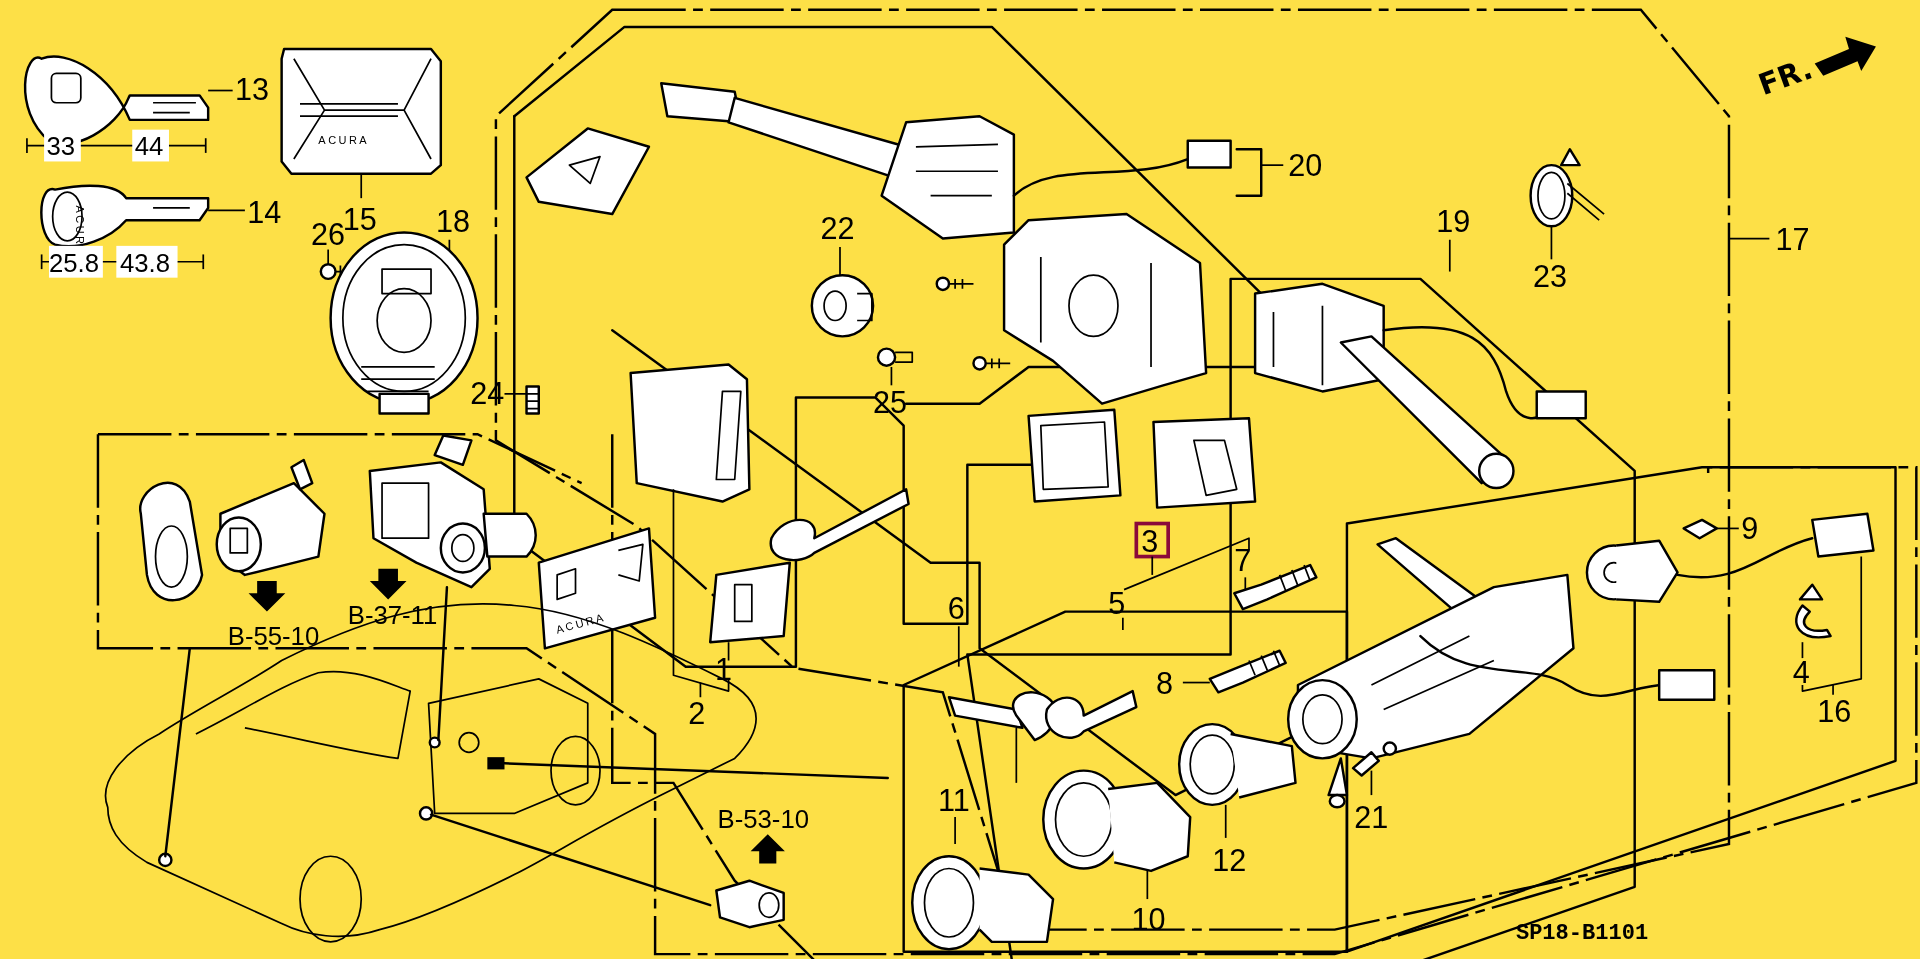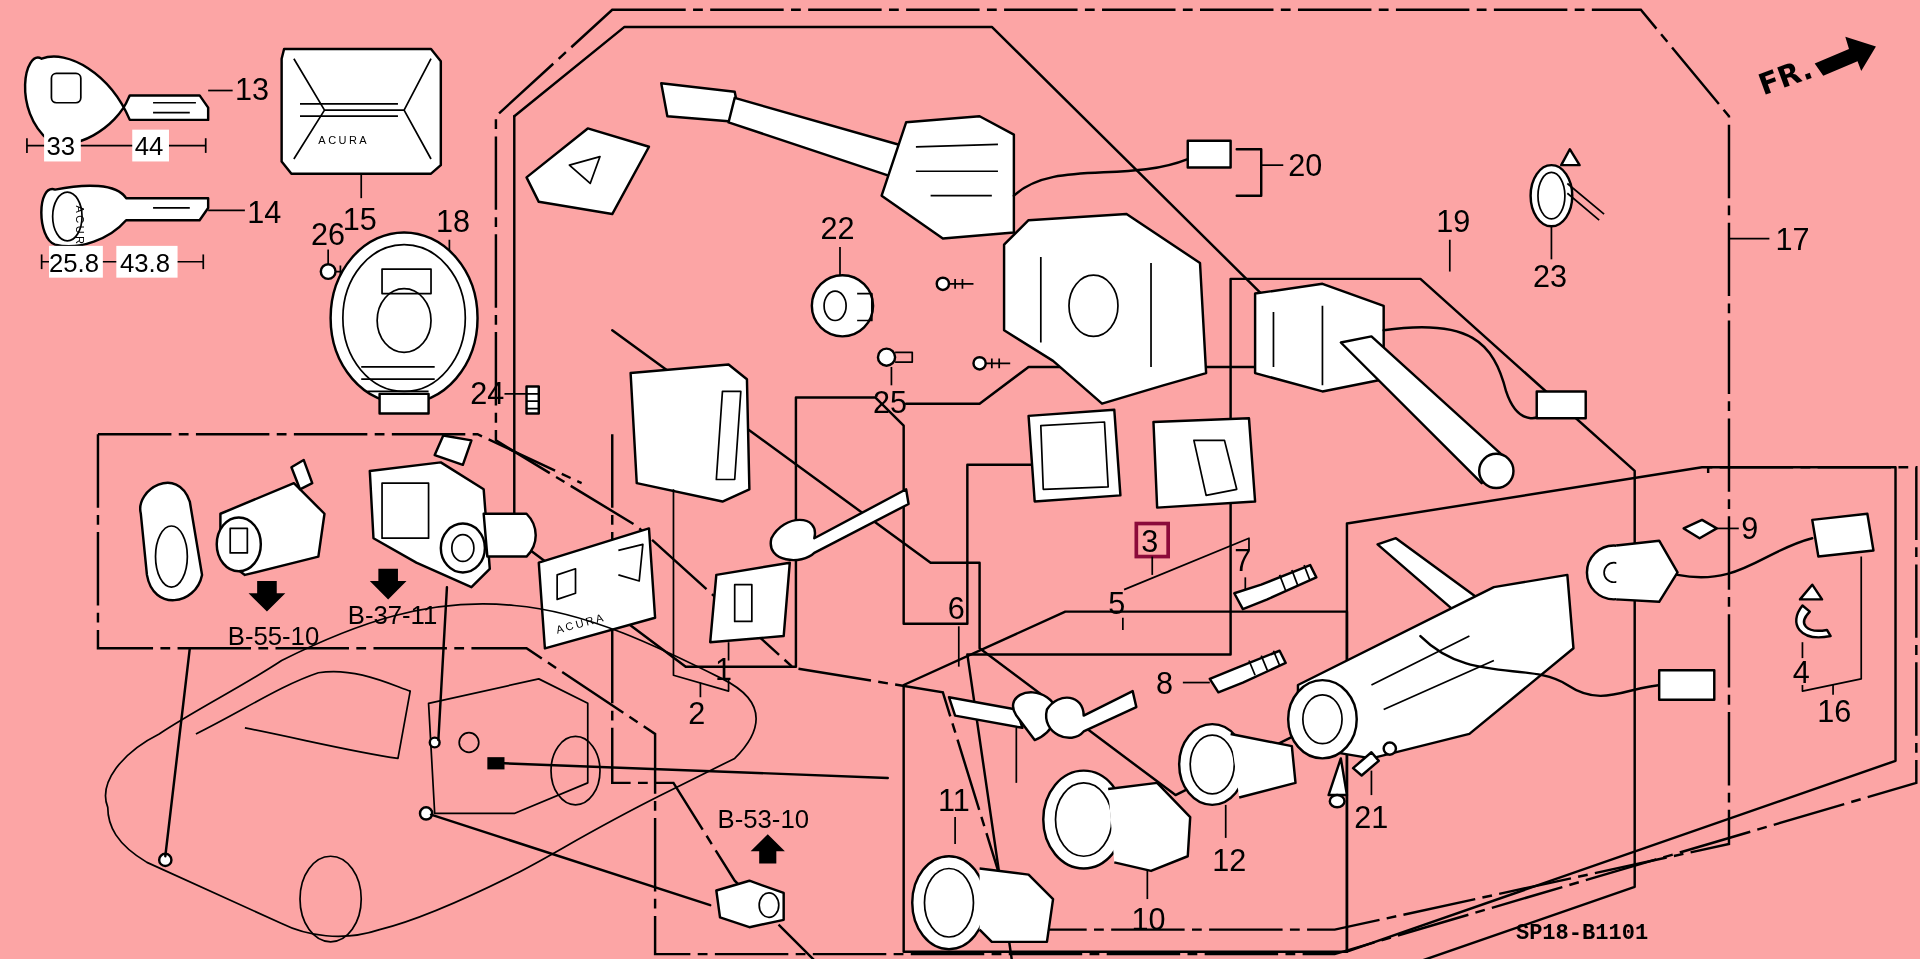--- a/index.html
+++ b/index.html
@@ -1,17 +1,17 @@
 <!DOCTYPE html>
 <html><head>
 <meta charset="utf-8">
 <style>
   html, body { margin: 0; padding: 0; background: #ffffff; }
   body { width: 1920px; height: 959px; overflow: hidden; }
-  #stage { position: relative; width: 1920px; height: 959px; background: #fca5a5; }
+  #stage { position: relative; width: 1920px; height: 959px; background: #fde047; }
   svg#diagram { position: absolute; left: 0; top: 0; width: 1920px; height: 959px; }
   .ln { fill: none; stroke: #000; stroke-width: 2; stroke-linejoin: round; stroke-linecap: round; }
   .thin { fill: none; stroke: #000; stroke-width: 1.4; stroke-linejoin: round; }
   .dash { fill: none; stroke: #000; stroke-width: 2; stroke-dasharray: 60 6 8 6; }
   .part { fill: #fff; stroke: #000; stroke-width: 2; stroke-linejoin: round; }
   .blk { fill: #000; }
   .lbl { font-family: "Liberation Sans", sans-serif; font-size: 25px; fill: #000; }
   .dim { font-family: "Liberation Sans", sans-serif; font-size: 21px; fill: #000; }
   .ref { font-family: "Liberation Sans", sans-serif; font-size: 21px; fill: #000; }
   .code { font-family: "Liberation Mono", monospace; font-size: 18px; font-weight: bold; fill: #000; }

